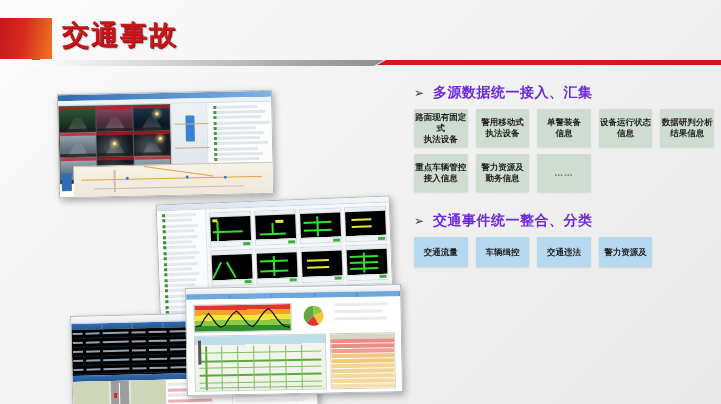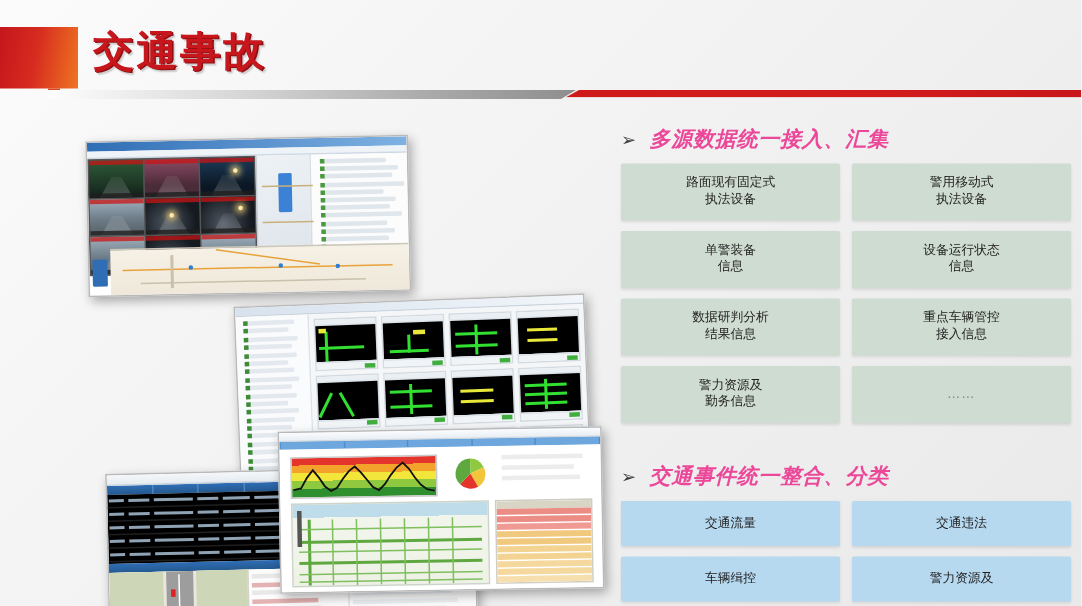--- a/index.html
+++ b/index.html
@@ -135,24 +135,24 @@
   .db-map .bigroad{position:absolute;background:#5fa83f;}
   .db-table{position:absolute;left:143px;top:36px;width:63px;height:54px;border:1px solid #d0cec4;overflow:hidden;background:#fff;}
   .db-table .th{height:5px;background:#d9d5c4;}
   .db-table .tr2{height:4px;border-bottom:1px solid #fff;}
   .db-status{position:absolute;left:7px;bottom:1px;right:7px;height:3px;background:#f2f2f2;}
   
   #right-panel{position:absolute;left:414px;top:84px;width:300px;height:300px;}
   .sec-head{display:flex;align-items:center;gap:9px;margin:0 0 7px 0;}
   .sec-bullet{font-size:12px;color:#3c3c3c;line-height:1;}
   .sec-title{
-    font-size:14px;font-weight:bold;color:#ec4899;letter-spacing:.5px;
-    font-family:"DejaVu Sans","Liberation Sans",sans-serif;white-space:nowrap;font-style:italic;
-  }
-  .grid3{display:grid;grid-template-columns:repeat(2,1fr);gap:7px 8px;}
+    font-size:14px;font-weight:bold;color:#6d28d9;letter-spacing:.5px;
+    font-family:"DejaVu Sans","Liberation Sans",sans-serif;white-space:nowrap;
+  }
+  .grid3{display:grid;grid-template-columns:repeat(5,1fr);gap:7px 8px;font-weight:bold;}
   .chip{
     display:flex;align-items:center;justify-content:center;text-align:center;
     font-size:8.5px;line-height:11px;color:#1f1f1f;
     font-family:"DejaVu Sans","Liberation Sans",sans-serif;
     border-radius:1px;padding:2px 1px;
     box-shadow:0 1px 2px rgba(0,0,0,.10);
   }
   .chip.green{background:#cfdcd1;height:34px;}
   .chip.blue{background:#b6d9f0;height:26px;}
   .chip.ellipsis{color:#7e8a80;letter-spacing:1px;}
@@ -685,18 +685,18 @@
     </div>
   </div>
 
   <div id="sec2-wrap">
     <div class="sec-head">
       <span class="sec-bullet">➢</span>
       <span class="sec-title">交通事件统一整合、分类</span>
     </div>
     <div class="grid3">
       <div class="chip blue">交通流量</div>
+      <div class="chip blue">车辆缉控</div>
       <div class="chip blue">交通违法</div>
-      <div class="chip blue">车辆缉控</div>
       <div class="chip blue">警力资源及</div>
     </div>
   </div>
 </div>
 
 </body></html>

